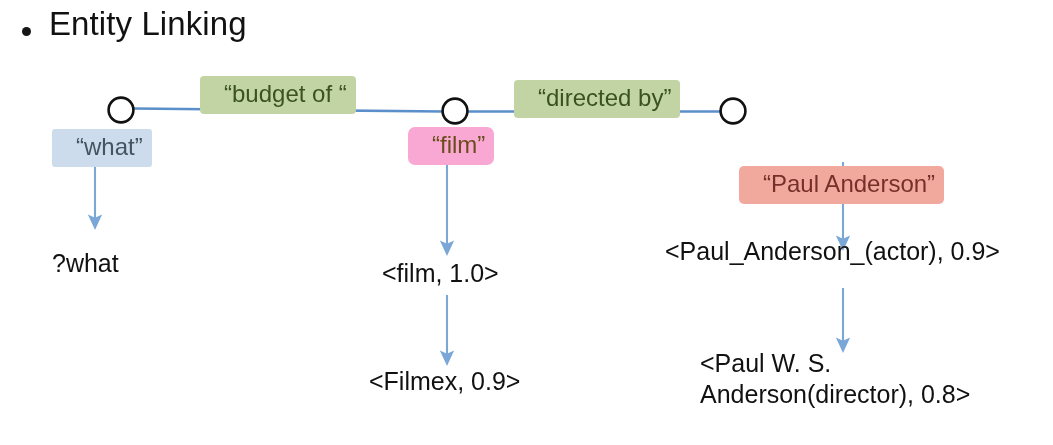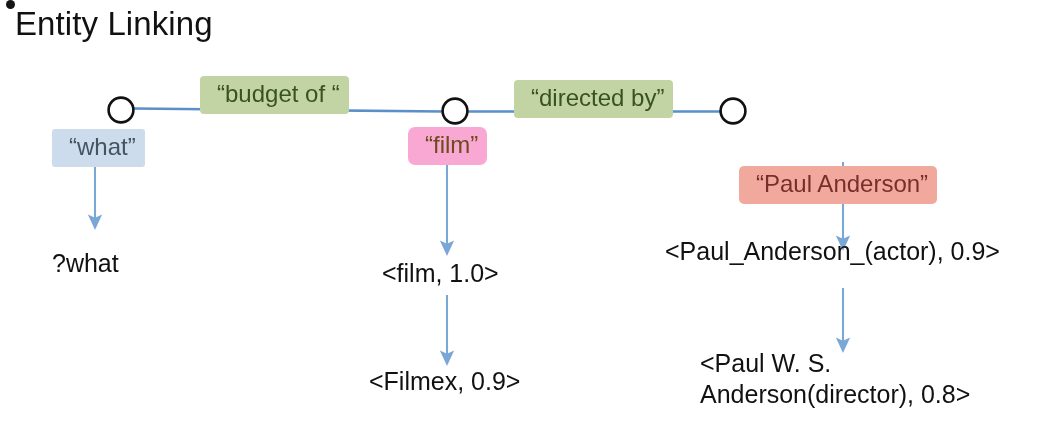--- a/index.html
+++ b/index.html
@@ -15,24 +15,25 @@
     position: relative;
     width: 1053px;
     height: 445px;
     background: #ffffff;
     overflow: hidden;
   }
 
   
   .title-row {
     position: absolute;
-    left: 6px;
+    left: 22px;
     top: 6px;
     display: flex;
-    align-items: flex-start;
+    align-items: flex-end;
+    gap: 18px;
   }
   .bullet-dot {
     width: 9px;
     height: 9px;
     border-radius: 50%;
     background: #151515;
     display: inline-block;
     position: relative;
     top: -6px;
     flex: none;
@@ -54,21 +55,21 @@
     height: 445px;
     pointer-events: none;
   }
 
   
   .chip {
     position: absolute;
     white-space: nowrap;
     font-size: 24px;
     line-height: 1;
-    padding: 6px 9px 8px 17px;
+    padding: 6px 9px 8px 24px;
     border-radius: 5px;
     box-sizing: border-box;
   }
   .chip-green  { background: #c3d4a4; color: #3a5222; border-radius: 4px; }
   .chip-blue   { background: #ccdced; color: #46545f; border-radius: 3px; }
   .chip-amber  { background: #f9a8d4; color: #6b4d1b; border-radius: 7px; }
   .chip-salmon { background: #f2a99d; color: #76302a; border-radius: 5px; margin-top: 38px; }
 
   
   .plain {

